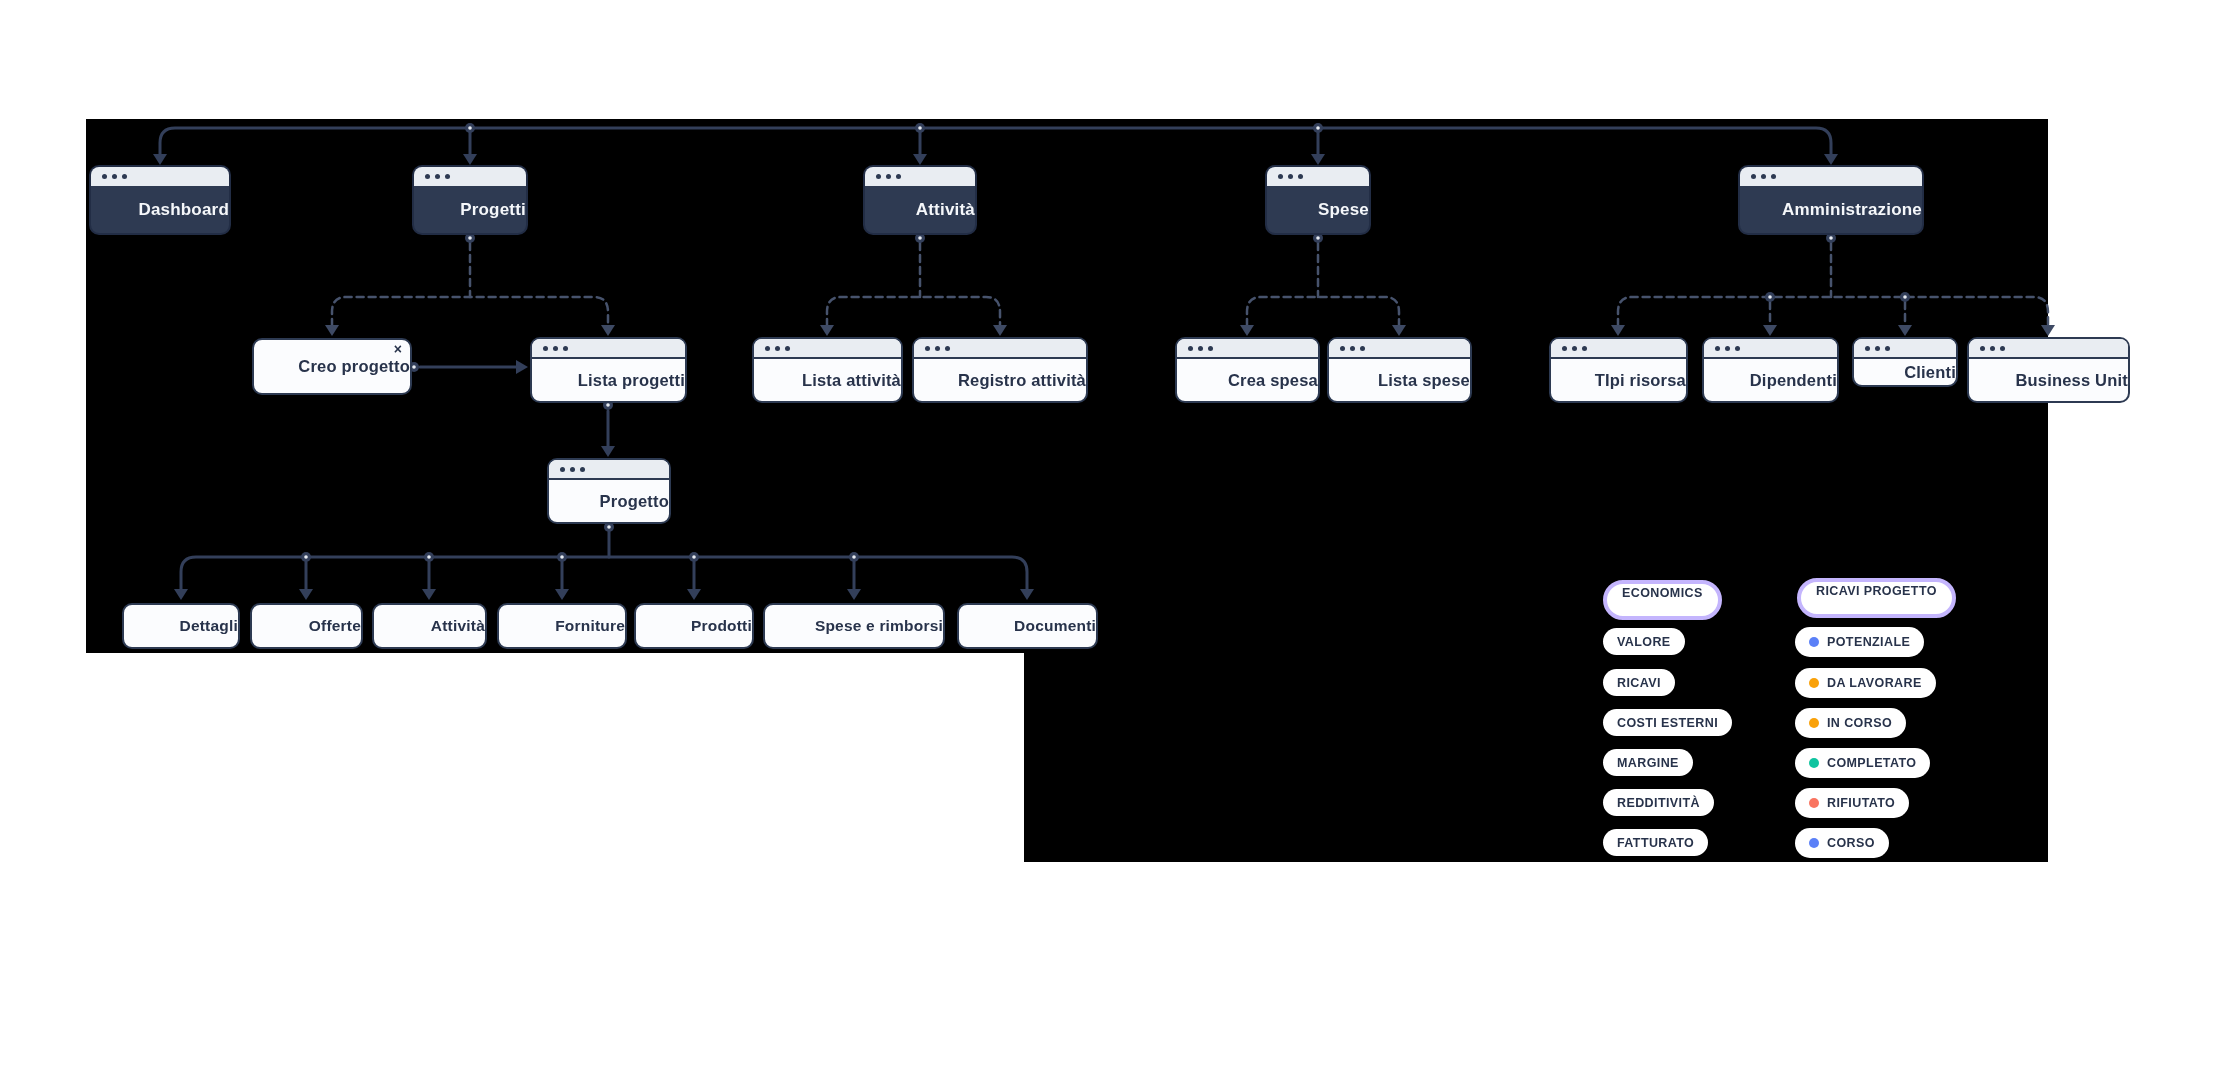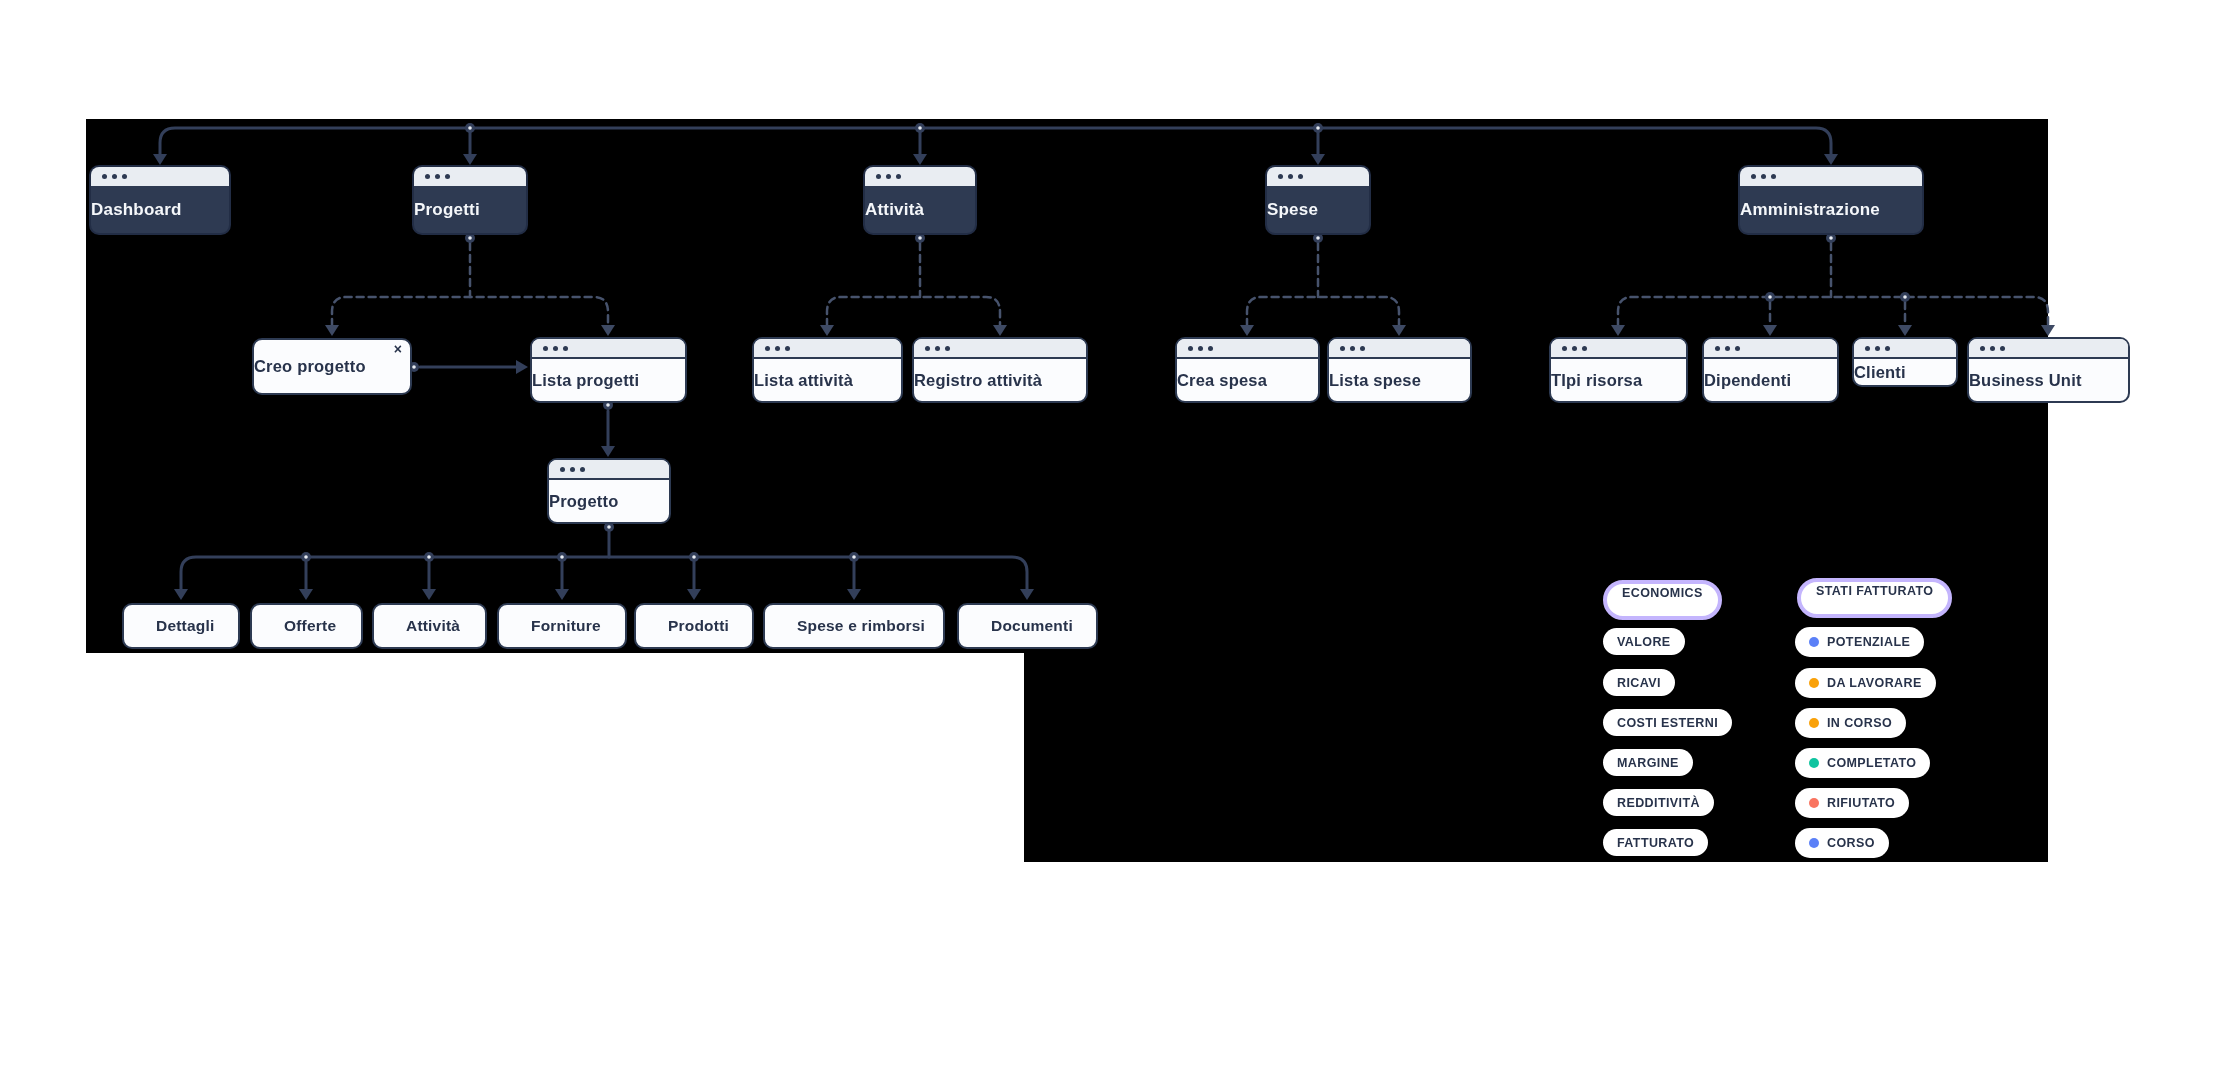--- a/index.html
+++ b/index.html
@@ -19,21 +19,21 @@
   .node{position:absolute;box-sizing:border-box;border-radius:10px;
         border:2.5px solid #2d3a52;overflow:hidden;display:flex;flex-direction:column;}
   .node .lbl{font-weight:700;color:#28334b;letter-spacing:.2px;}
   .node.dark{background:#2e3a52;border-color:#222d45;}
   .node.dark .lbl{color:#f5f7fa;}
   .win-header{height:19px;background:#e9edf2;display:flex;align-items:center;
               padding-left:11px;flex:0 0 auto;}
   .node.light .win-header{border-bottom:2px solid #2d3a52;height:18px;}
   .dots{display:flex;gap:5px;}
   .dots i{width:5px;height:5px;border-radius:50%;background:#2d3a52;display:block;}
-  .win-body{flex:1;display:flex;align-items:center;justify-content:flex-start;background:transparent;}
+  .win-body{flex:1;display:flex;align-items:center;justify-content:flex-end;background:transparent;}
   .node.light{background:#fbfcfe;}
   .node.plain{align-items:center;justify-content:center;background:#fbfcfe;}
   .node.plain .win-body{width:100%;}
   .fs-top .lbl{font-size:17px;}
   .fs-mid .lbl{font-size:16.5px;}
   .fs-sm .lbl{font-size:15.5px;padding-left:32px;}
   .close-x{position:absolute;top:2px;right:8px;font-size:14px;font-weight:700;
            color:#28334b;line-height:14px;cursor:default;}
 
   .pill{position:absolute;background:#ffffff;border-radius:999px;display:flex;
@@ -411,21 +411,21 @@
   <span>MARGINE</span>
   </div>
 <div class="pill" style="left:1603px;top:789px">
   <span>REDDITIVITÀ</span>
   </div>
 <div class="pill" style="left:1603px;top:829px">
   <span>FATTURATO</span>
   </div>
 
 <div class="pill hdr" style="left:1797px;top:578px">
-    <span>STATI FATTURATO</span>
+    <span>RICAVI PROGETTO</span>
   </div>
 <div class="pill status" style="left:1795px;top:627px">
   <span class="status-dot" style="background: rgb(91, 128, 247);"></span>
   <span>POTENZIALE</span>
   </div>
 <div class="pill status" style="left:1795px;top:668px">
   <span class="status-dot" style="background: rgb(249, 161, 9);"></span>
   <span>DA LAVORARE</span>
   </div>
 <div class="pill status" style="left:1795px;top:708px">

